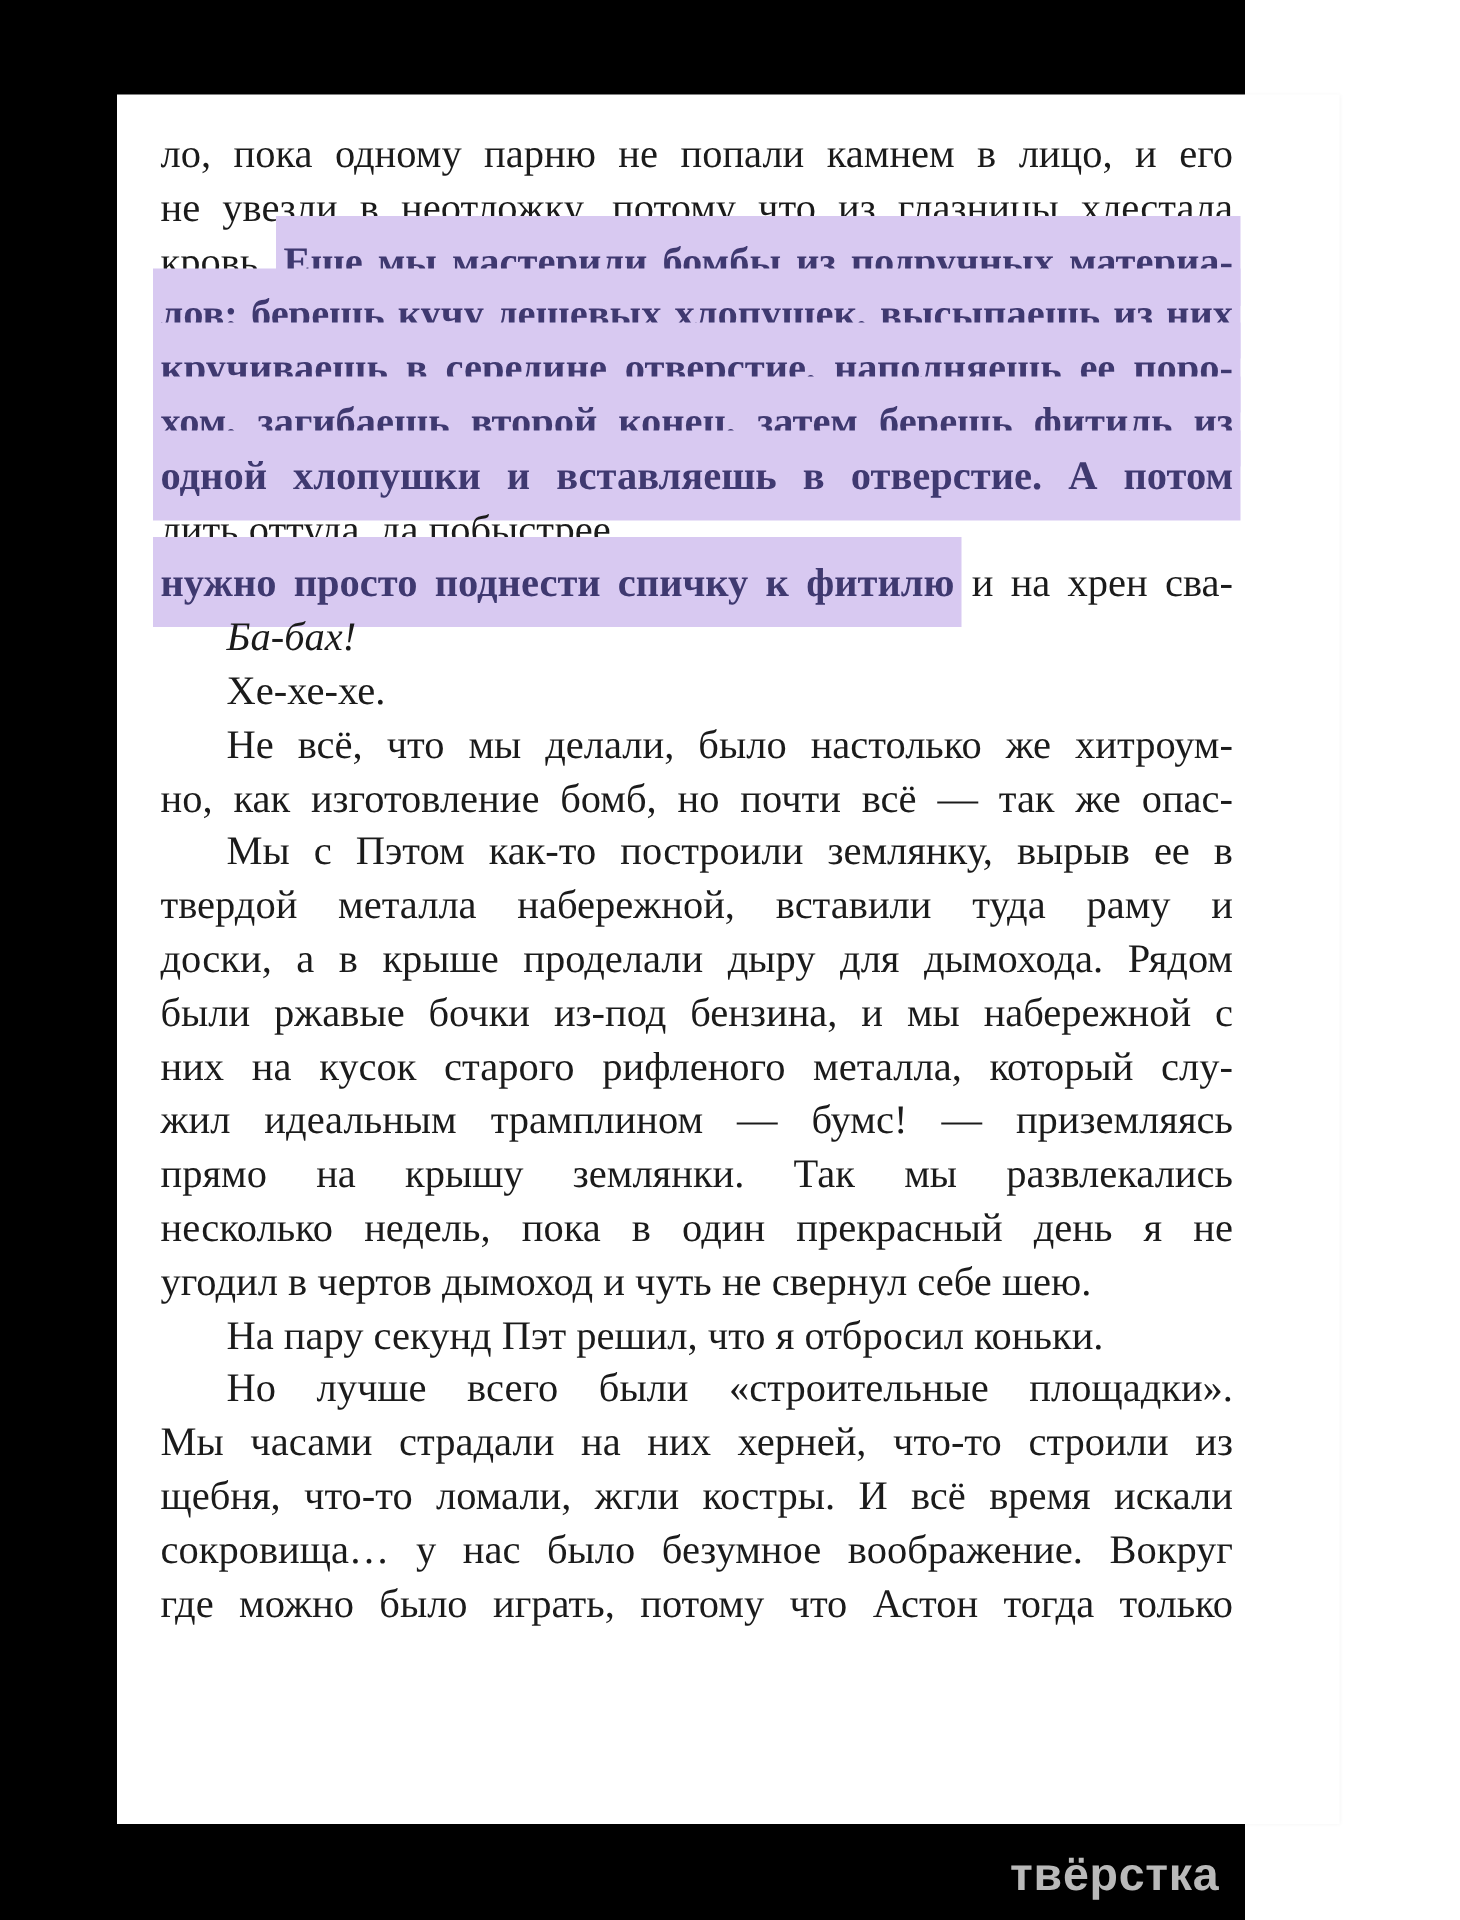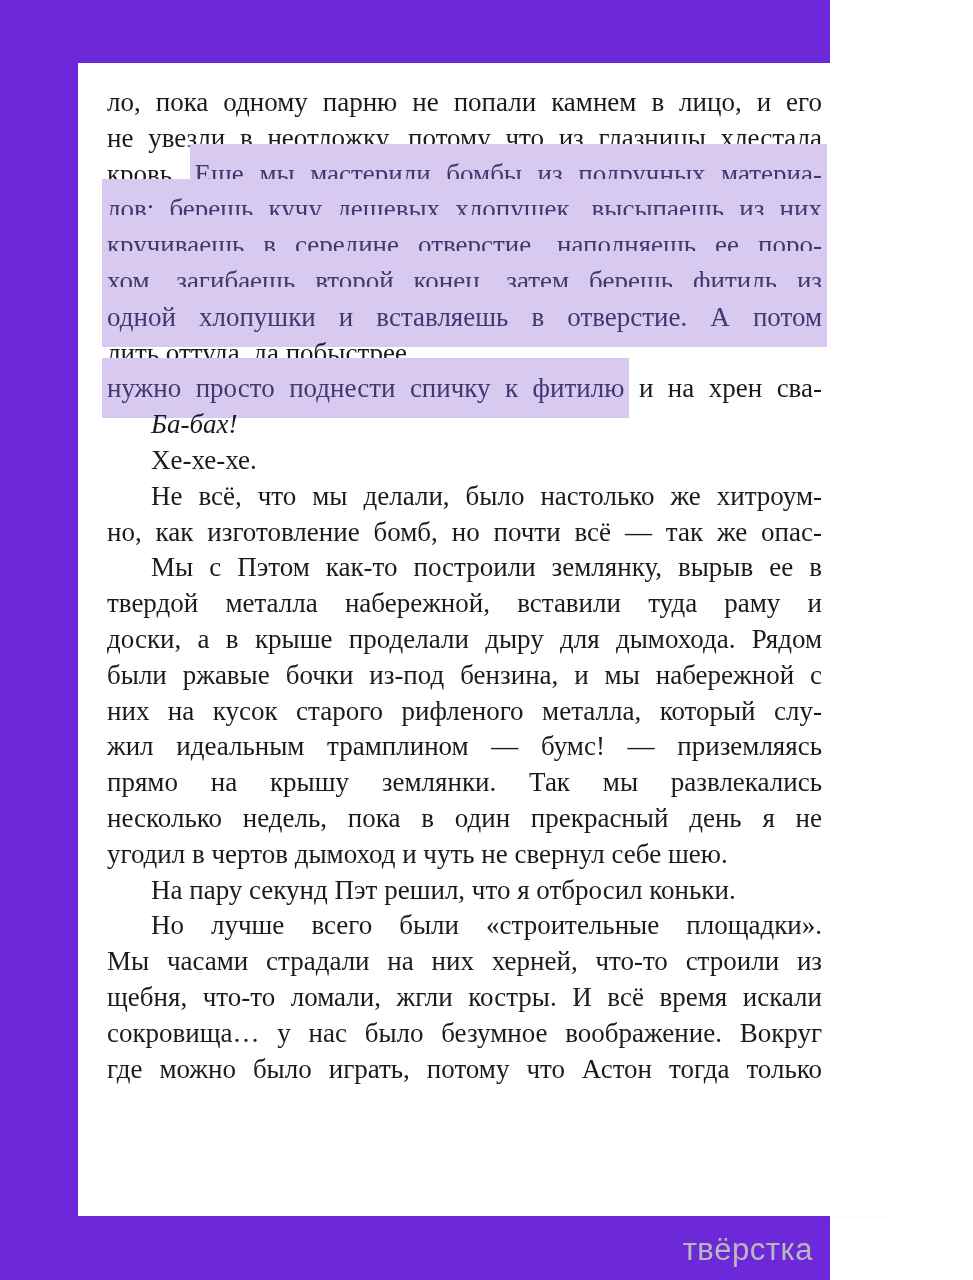--- a/index.html
+++ b/index.html
@@ -9,21 +9,21 @@
   body {
     width: 973px;
     height: 1280px;
     overflow: hidden;
     font-family: "Liberation Serif", "DejaVu Serif", serif;
   }
   .canvas {
     position: relative;
     width: 830px;
     height: 1280px;
-    background: #6d28d9;
+    background: #000000;
   }
   .page {
     position: absolute;
     left: 78px;
     top: 63px;
     width: 815px;
     height: 1153px;
     box-sizing: border-box;
     background: #ffffff;
     padding: 22px 71px 0 29px;
@@ -48,28 +48,29 @@
     text-indent: 44px;
   }
   .line.italic {
     font-style: italic;
   }
   .hl {
     background: #d8c9f1;
     color: #3f3970;
     padding: 15px 5px;
     margin: 0 -5px;
+    font-weight: bold;
   }
   .watermark {
     position: absolute;
     right: 17px;
     top: 1232px;
     font-family: "Liberation Sans", "DejaVu Sans", sans-serif;
     font-size: 31px;
-    font-weight: 400;
+    font-weight: 700;
     letter-spacing: 0.5px;
     color: #b9b9b9;
     user-select: none;
   }
 </style>
 </head>
 <body>
 
 <div class="canvas">
   <div class="page">

